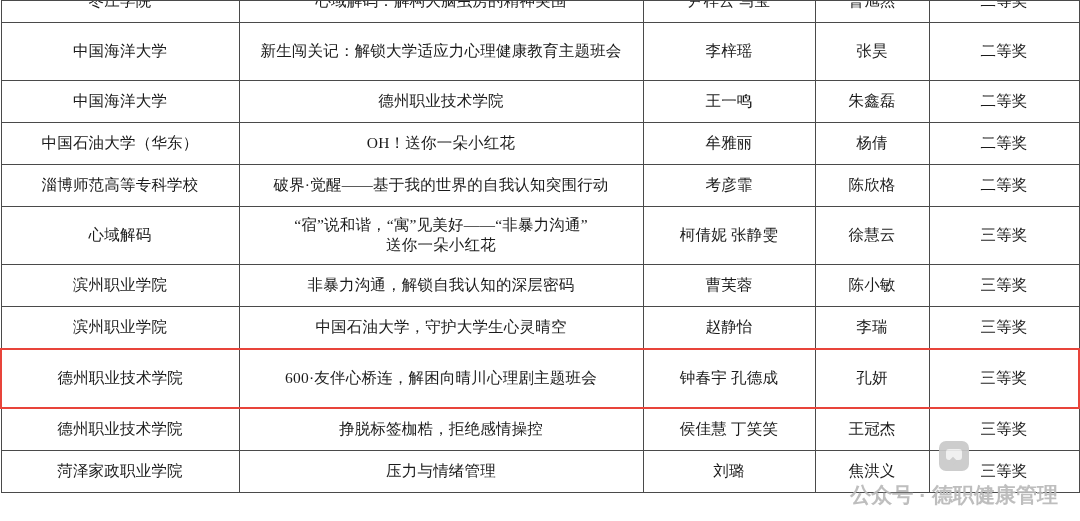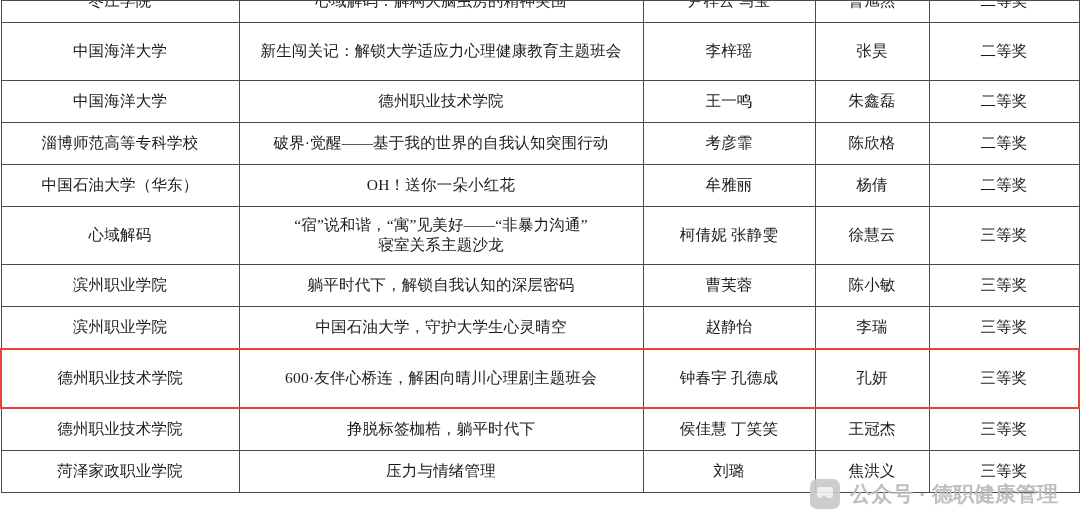--- a/index.html
+++ b/index.html
@@ -73,20 +73,21 @@
     bottom: 12px;
     display: flex;
     align-items: center;
     gap: 10px;
     font-family: "Liberation Sans", sans-serif;
     font-size: 21px;
     font-weight: bold;
     color: #b9b9b9;
     opacity: 0.92;
     pointer-events: none;
+    flex-direction: column;
   }
   .watermark .wm-logo {
     width: 30px;
     height: 30px;
     border-radius: 7px;
     background: #c9c9c9;
     position: relative;
     flex: none;
   }
   .watermark .wm-logo::before {
@@ -153,50 +154,50 @@
 
       <tr class="r-normal">
         <td>中国海洋大学</td>
         <td>德州职业技术学院</td>
         <td>王一鸣</td>
         <td>朱鑫磊</td>
         <td>二等奖</td>
       </tr>
 
       <tr class="r-normal">
+        <td>中国石油大学（华东）</td>
+        <td>OH！送你一朵小红花</td>
+        <td>牟雅丽</td>
+        <td>杨倩</td>
+        <td>二等奖</td>
+      </tr>
+
+      <tr class="r-normal">
         <td>淄博师范高等专科学校</td>
         <td>破界·觉醒——基于我的世界的自我认知突围行动</td>
         <td>考彦霏</td>
         <td>陈欣格</td>
         <td>二等奖</td>
       </tr>
 
-      <tr class="r-normal">
-        <td>中国石油大学（华东）</td>
-        <td>OH！送你一朵小红花</td>
-        <td>牟雅丽</td>
-        <td>杨倩</td>
-        <td>二等奖</td>
-      </tr>
-
 
       <tr class="r-tall">
         <td>心域解码</td>
         <td>
           <span class="two-line">“宿”说和谐，“寓”见美好——“非暴力沟通”</span>
-          <span class="two-line">寝室关系主题沙龙</span>
+          <span class="two-line">送你一朵小红花</span>
         </td>
         <td>柯倩妮 张静雯</td>
         <td>徐慧云</td>
         <td>三等奖</td>
       </tr>
 
       <tr class="r-normal">
         <td>滨州职业学院</td>
-        <td>躺平时代下，解锁自我认知的深层密码</td>
+        <td>非暴力沟通，解锁自我认知的深层密码</td>
         <td>曹芙蓉</td>
         <td>陈小敏</td>
         <td>三等奖</td>
       </tr>
 
       <tr class="r-normal">
         <td>滨州职业学院</td>
         <td>中国石油大学，守护大学生心灵晴空</td>
         <td>赵静怡</td>
         <td>李瑞</td>
@@ -206,21 +207,21 @@
       <tr class="r-tall highlight">
         <td>德州职业技术学院</td>
         <td>600·友伴心桥连，解困向晴川心理剧主题班会</td>
         <td>钟春宇 孔德成</td>
         <td>孔妍</td>
         <td>三等奖</td>
       </tr>
 
       <tr class="r-normal">
         <td>德州职业技术学院</td>
-        <td>挣脱标签枷梏，躺平时代下</td>
+        <td>挣脱标签枷梏，拒绝感情操控</td>
         <td>侯佳慧 丁笑笑</td>
         <td>王冠杰</td>
         <td>三等奖</td>
       </tr>
 
       <tr class="r-normal">
         <td>菏泽家政职业学院</td>
         <td>压力与情绪管理</td>
         <td>刘璐</td>
         <td>焦洪义</td>

